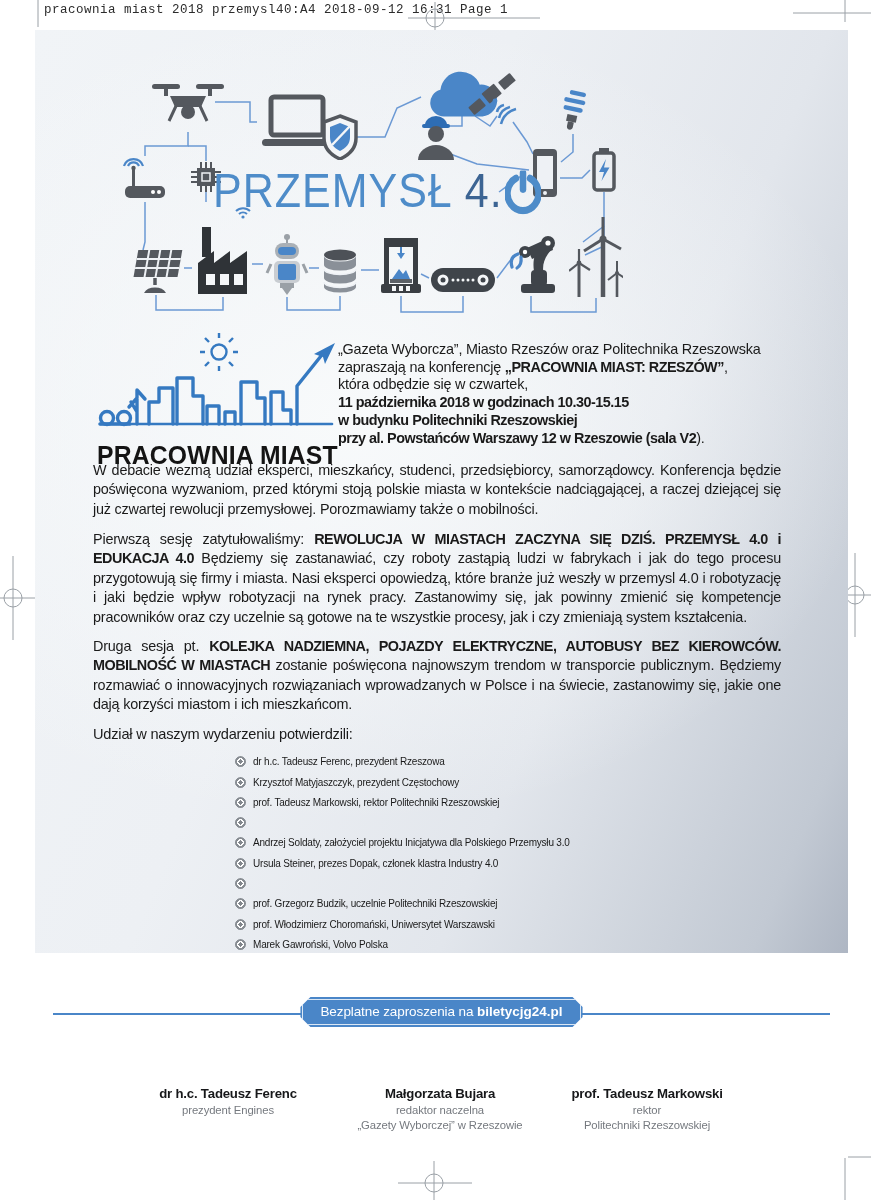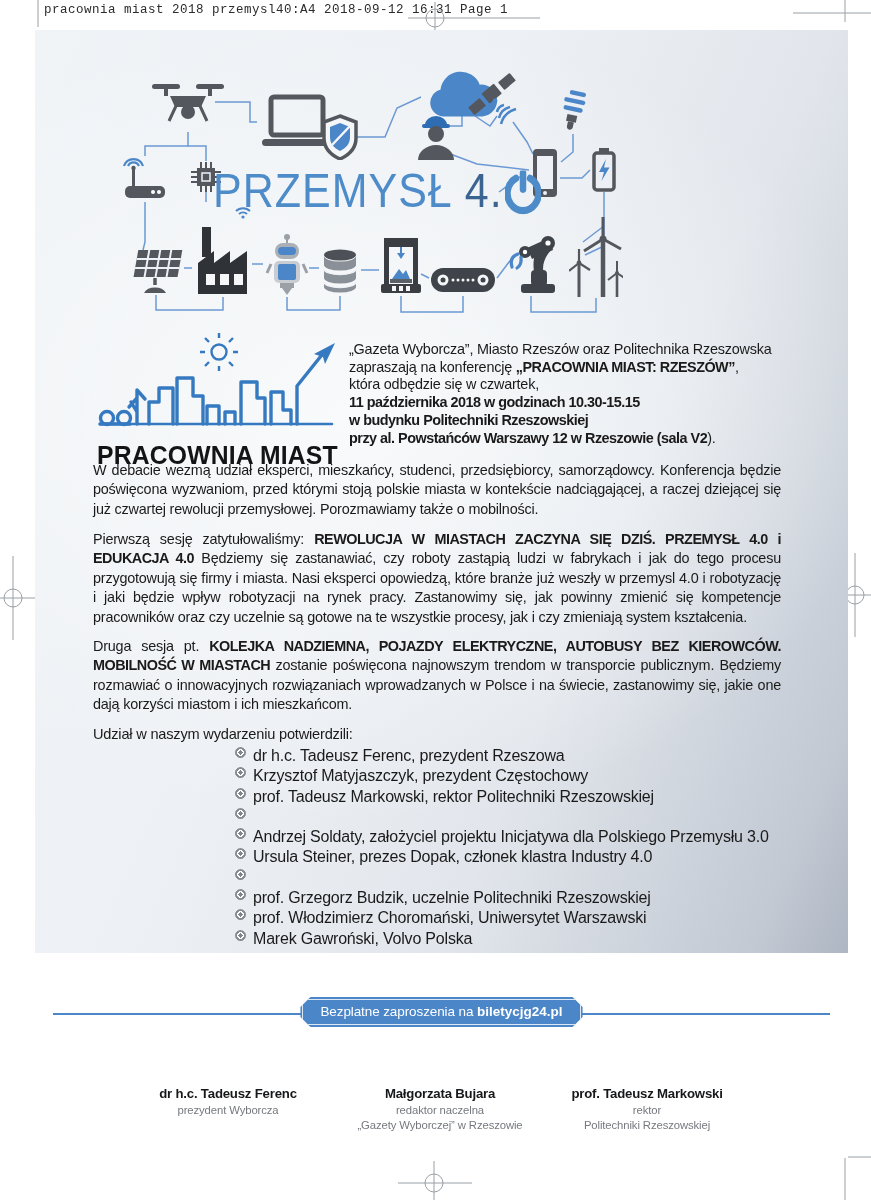--- a/index.html
+++ b/index.html
@@ -27,32 +27,32 @@
   .hero-title .t-power{margin-left:2px;margin-top:6px;}
 
   
   .pm-block{position:absolute;left:62px;top:300px;width:245px;}
   .pm-title{font-size:26px;font-weight:700;color:#141414;letter-spacing:.2px;
         transform:scaleX(.95);transform-origin:left;white-space:nowrap;margin-top:2px;}
 
   
   .intro{position:absolute;left:303px;top:311px;width:470px;font-size:14.4px;line-height:17.7px;
         letter-spacing:-.2px;}
-  .intro .line{white-space:nowrap;margin-left:11px;}
+  .intro .line{white-space:nowrap;}
 
   
   .para{position:absolute;left:58px;width:688px;margin:0;font-size:14.4px;line-height:19.4px;
         text-align:justify;letter-spacing:-.2px;}
   .b{font-weight:700;letter-spacing:-.5px;}
   .p-first{top:431px;}
   .p-session1{top:500px;}
   .p-session2{top:607px;}
   .list-head{position:absolute;left:58px;top:696px;font-size:14.6px;letter-spacing:-.2px;}
   .plist{position:absolute;left:200px;top:717px;}
-  .p-item{display:flex;align-items:flex-start;height:20.3px;font-size:16px;letter-spacing:-.2px;white-space:nowrap;}
+  .p-item{display:flex;align-items:flex-end;height:20.3px;font-size:10px;letter-spacing:-.2px;white-space:nowrap;}
   .bullet{flex:0 0 auto;width:11px;height:11px;border-radius:50%;margin-right:7px;
         background:radial-gradient(circle at 50% 50%, #81868c 0 2.2px, #ffffff 2.2px 3.4px, #888d93 3.4px 5.5px, rgba(0,0,0,0) 5.6px);}
 
   
   .ribbon-row{position:absolute;left:0;top:967px;width:813px;height:34px;}
   .ribbon-line{position:absolute;left:18px;right:18px;top:16px;height:2px;background:#4a86c8;}
   .ribbon{position:relative;margin:0 auto;width:max-content;padding:7px 20px 8px;
         background:#4a86c8;color:#fff;font-size:13.5px;letter-spacing:-.1px;white-space:nowrap;
         clip-path:polygon(10px 0,calc(100% - 10px) 0,100% 10px,100% calc(100% - 10px),calc(100% - 10px) 100%,10px 100%,0 calc(100% - 10px),0 10px);
         outline:1px solid rgba(255,255,255,.8);outline-offset:-3.5px;}
@@ -456,21 +456,21 @@
         </div>
       </div>
 
     <div class="ribbon-row">
       <div class="ribbon-line"></div>
       <div class="ribbon"><span>Bezplatne zaproszenia na </span><span class="b">biletycjg24.pl</span></div>
     </div>
 
     <div class="f-col f-1">
       <div class="name">dr h.c. Tadeusz Ferenc</div>
-      <div class="role">prezydent Wyborcza</div>
+      <div class="role">prezydent Engines</div>
     </div>
     <div class="f-col f-2">
       <div class="name">Małgorzata Bujara</div>
       <div class="role">redaktor naczelna</div>
       <div class="role">„Gazety Wyborczej” w Rzeszowie</div>
     </div>
     <div class="f-col f-3">
       <div class="name">prof. Tadeusz Markowski</div>
       <div class="role">rektor</div>
       <div class="role">Politechniki Rzeszowskiej</div>

